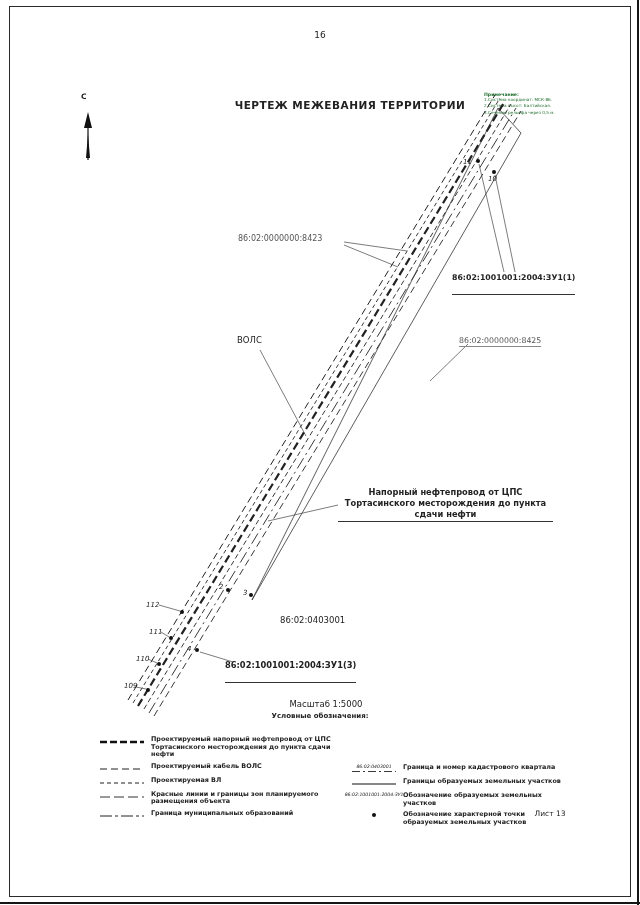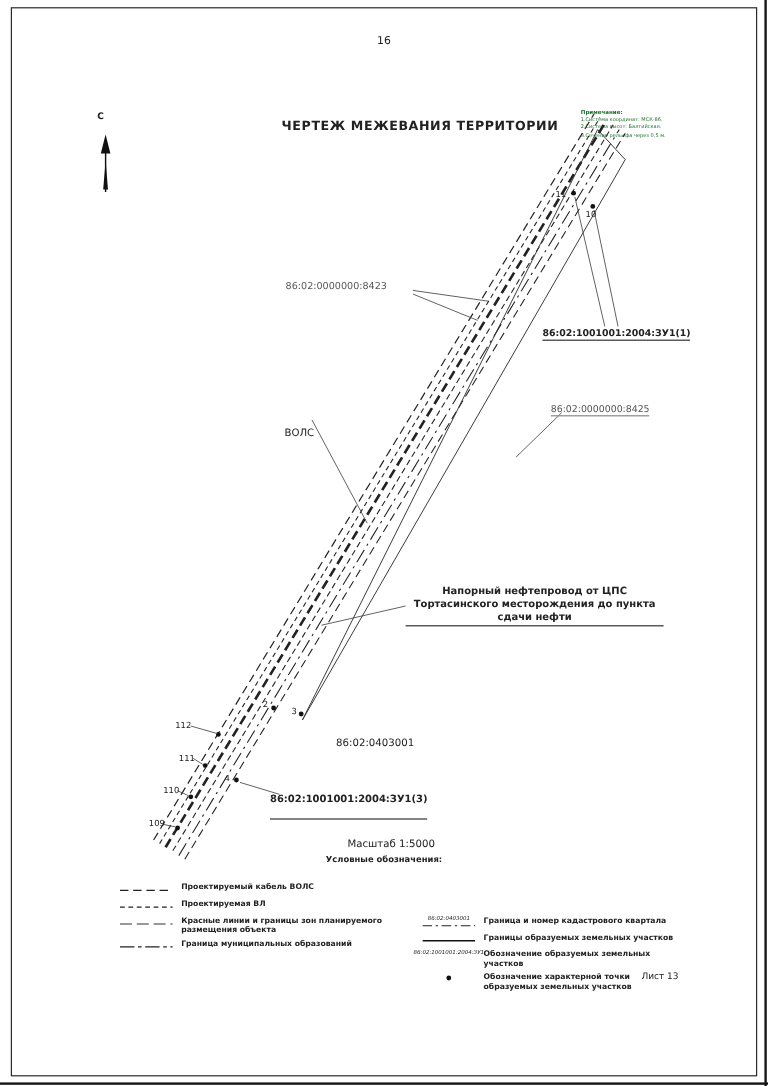--- a/index.html
+++ b/index.html
@@ -10,28 +10,28 @@
   .scan-edge-bottom{position:absolute;left:0;bottom:1px;width:100%;height:2px;background:#161616;}
   .abs{position:absolute;white-space:nowrap;}
   .page-number{left:0;right:0;top:30px;text-align:center;font-size:9px;}
   .title{left:200px;width:300px;top:99px;text-align:center;font-size:10.5px;font-weight:bold;letter-spacing:.5px;}
   .notes{left:484px;top:92px;width:100px;color:#1f6e2d;white-space:normal;}
   .notes .nt{font-size:4.6px;font-weight:bold;}
   .notes .nl{font-size:4.2px;line-height:1.5;}
   .north-label{left:81px;top:92px;font-size:7.5px;font-weight:bold;}
   .maplabel{}
   .l-8423{left:238px;top:234px;font-size:8px;color:#555;}
-  .l-zu11{left:452px;top:273px;font-size:7.8px;font-weight:bold;border-bottom:1px solid #333;padding-bottom:1px;}
+  .l-zu11{left:452px;top:273px;font-size:7.8px;font-weight:bold;border-bottom:1px solid #333;padding-bottom:12px;}
   .l-8425{left:459px;top:336px;font-size:7.8px;color:#555;border-bottom:1px solid #888;padding-bottom:1px;}
-  .l-vols{left:237px;top:356px;font-size:8.5px;}
+  .l-vols{left:237px;top:335px;font-size:8.5px;}
   .l-pipe{left:338px;top:487px;width:215px;font-size:8.3px;font-weight:bold;text-align:center;
           white-space:normal;line-height:1.3;border-bottom:1px solid #333;padding-bottom:2px;}
   .l-0403001{left:280px;top:615px;font-size:8.5px;}
   .l-zu13{left:225px;top:660px;font-size:8.3px;font-weight:bold;border-bottom:1px solid #333;padding-bottom:12px;}
-  .ptlabel{font-size:7px;}
+  .ptlabel{font-size:7px;font-style:italic;}
   .scale{left:0;right:0;top:699px;text-align:center;font-size:8.5px;margin-left:12px;}
   .legend-title{left:0;right:0;top:712px;text-align:center;font-size:7px;font-weight:bold;}
   .legend-col{position:absolute;display:flex;flex-direction:column;gap:4px;}
   .legend-left{left:100px;top:736px;width:248px;}
   .legend-right{left:352px;top:764px;width:215px;}
   .lrow{display:flex;align-items:flex-start;gap:7px;}
   .lsym{flex:0 0 44px;width:44px;margin-top:2px;}
   .lsym-stack{flex:0 0 44px;width:44px;display:flex;flex-direction:column;align-items:center;}
   .symtext{font-size:4.6px;font-style:italic;white-space:nowrap;}
   .llab{font-size:6.4px;font-weight:600;line-height:1.18;white-space:normal;}
@@ -124,20 +124,26 @@
   <div class="abs ptlabel" style="left:136px;top:655px">110</div>
   <div class="abs ptlabel" style="left:187px;top:645px">4</div>
   <div class="abs ptlabel" style="left:124px;top:682px">109</div>
 
   <div class="abs scale">Масштаб 1:5000</div>
   <div class="abs legend-title">Условные обозначения:</div>
 
   <div class="legend-col legend-left">
     <div class="lrow">
       <svg class="lsym" width="44" height="8">
+          <line x1="0" y1="4" x2="44" y2="4" stroke="#111" stroke-width="2.4" stroke-dasharray="7,3"></line>
+        </svg>
+      <div class="llab">Проектируемый напорный нефтепровод от ЦПС Тортасинского месторождения до пункта сдачи нефти</div>
+    </div>
+    <div class="lrow">
+      <svg class="lsym" width="44" height="8">
           <line x1="0" y1="4" x2="44" y2="4" stroke="#222" stroke-width="1.1" stroke-dasharray="7,4"></line>
         </svg>
       <div class="llab">Проектируемый кабель ВОЛС</div>
     </div>
     <div class="lrow">
       <svg class="lsym" width="44" height="8">
           <line x1="0" y1="4" x2="44" y2="4" stroke="#222" stroke-width="1.1" stroke-dasharray="4,3"></line>
         </svg>
       <div class="llab">Проектируемая ВЛ</div>
     </div>

